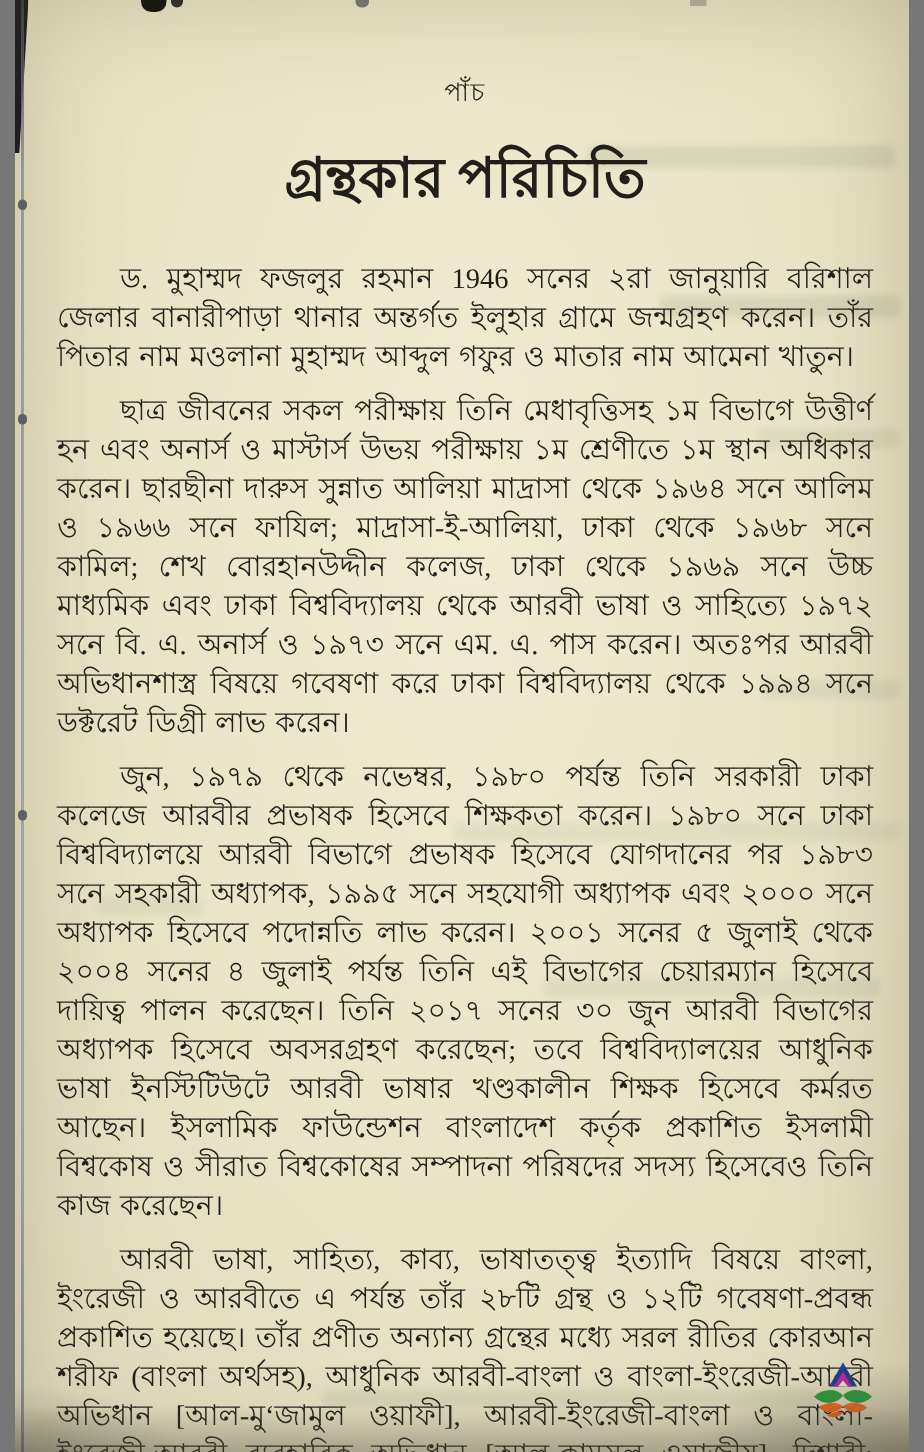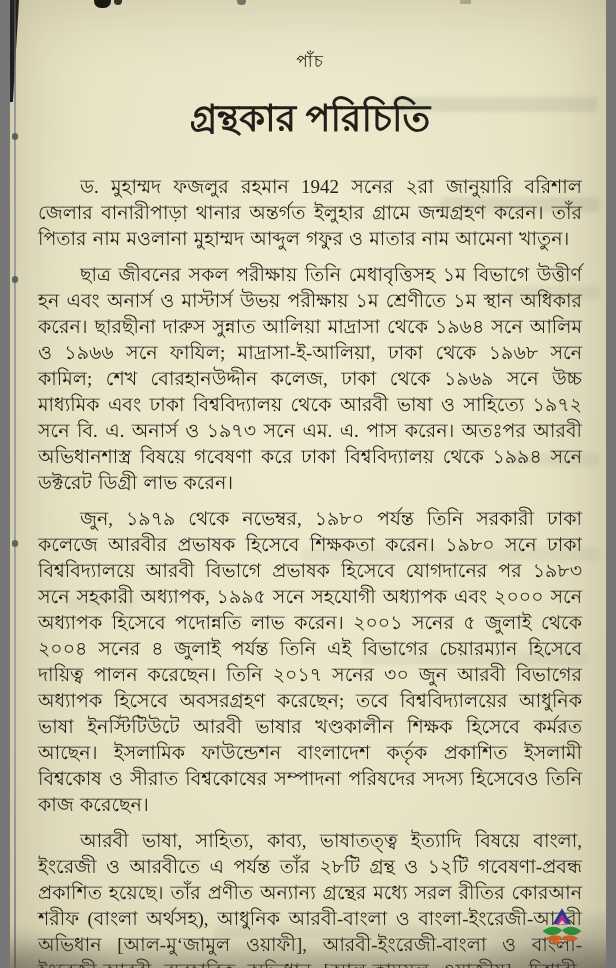--- a/index.html
+++ b/index.html
@@ -62,21 +62,21 @@
   <div class="ghost" style="left:495px;top:286px;width:95px;height:13px;opacity:.7;"></div>
   <div class="ghost" style="left:498px;top:453px;width:92px;height:13px;opacity:.7;"></div>
   <div class="ghost" style="left:292px;top:548px;width:298px;height:13px;opacity:.6;"></div>
   <div class="ghost" style="left:352px;top:652px;width:225px;height:13px;opacity:.7;"></div>
   <div class="ghost" style="left:55px;top:598px;width:70px;height:12px;opacity:.6;"></div>
   <div class="ghost" style="left:205px;top:926px;width:330px;height:13px;opacity:.8;"></div>
 
   <div class="content">
     <div class="page-label">পাঁচ</div>
     <h1 class="title">গ্রন্থকার পরিচিতি</h1>
-    <p class="para first">ড. মুহাম্মদ ফজলুর রহমান 1942 সনের ২রা জানুয়ারি বরিশাল জেলার বানারীপাড়া থানার অন্তর্গত ইলুহার গ্রামে জন্মগ্রহণ করেন। তাঁর পিতার নাম মওলানা মুহাম্মদ আব্দুল গফুর ও মাতার নাম আমেনা খাতুন।</p>
+    <p class="para first">ড. মুহাম্মদ ফজলুর রহমান 1946 সনের ২রা জানুয়ারি বরিশাল জেলার বানারীপাড়া থানার অন্তর্গত ইলুহার গ্রামে জন্মগ্রহণ করেন। তাঁর পিতার নাম মওলানা মুহাম্মদ আব্দুল গফুর ও মাতার নাম আমেনা খাতুন।</p>
     <p class="para">ছাত্র জীবনের সকল পরীক্ষায় তিনি মেধাবৃত্তিসহ ১ম বিভাগে উত্তীর্ণ হন এবং অনার্স ও মাস্টার্স উভয় পরীক্ষায় ১ম শ্রেণীতে ১ম স্থান অধিকার করেন। ছারছীনা দারুস সুন্নাত আলিয়া মাদ্রাসা থেকে ১৯৬৪ সনে আলিম ও ১৯৬৬ সনে ফাযিল; মাদ্রাসা-ই-আলিয়া, ঢাকা থেকে ১৯৬৮ সনে কামিল; শেখ বোরহানউদ্দীন কলেজ, ঢাকা থেকে ১৯৬৯ সনে উচ্চ মাধ্যমিক এবং ঢাকা বিশ্ববিদ্যালয় থেকে আরবী ভাষা ও সাহিত্যে ১৯৭২ সনে বি. এ. অনার্স ও ১৯৭৩ সনে এম. এ. পাস করেন। অতঃপর আরবী অভিধানশাস্ত্র বিষয়ে গবেষণা করে ঢাকা বিশ্ববিদ্যালয় থেকে ১৯৯৪ সনে ডক্টরেট ডিগ্রী লাভ করেন।</p>
     <p class="para">জুন, ১৯৭৯ থেকে নভেম্বর, ১৯৮০ পর্যন্ত তিনি সরকারী ঢাকা কলেজে আরবীর প্রভাষক হিসেবে শিক্ষকতা করেন। ১৯৮০ সনে ঢাকা বিশ্ববিদ্যালয়ে আরবী বিভাগে প্রভাষক হিসেবে যোগদানের পর ১৯৮৩ সনে সহকারী অধ্যাপক, ১৯৯৫ সনে সহযোগী অধ্যাপক এবং ২০০০ সনে অধ্যাপক হিসেবে পদোন্নতি লাভ করেন। ২০০১ সনের ৫ জুলাই থেকে ২০০৪ সনের ৪ জুলাই পর্যন্ত তিনি এই বিভাগের চেয়ারম্যান হিসেবে দায়িত্ব পালন করেছেন। তিনি ২০১৭ সনের ৩০ জুন আরবী বিভাগের অধ্যাপক হিসেবে অবসরগ্রহণ করেছেন; তবে বিশ্ববিদ্যালয়ের আধুনিক ভাষা ইনস্টিটিউটে আরবী ভাষার খণ্ডকালীন শিক্ষক হিসেবে কর্মরত আছেন। ইসলামিক ফাউন্ডেশন বাংলাদেশ কর্তৃক প্রকাশিত ইসলামী বিশ্বকোষ ও সীরাত বিশ্বকোষের সম্পাদনা পরিষদের সদস্য হিসেবেও তিনি কাজ করেছেন।</p>
     <p class="para">আরবী ভাষা, সাহিত্য, কাব্য, ভাষাতত্ত্ব ইত্যাদি বিষয়ে বাংলা, ইংরেজী ও আরবীতে এ পর্যন্ত তাঁর ২৮টি গ্রন্থ ও ১২টি গবেষণা-প্রবন্ধ প্রকাশিত হয়েছে। তাঁর প্রণীত অন্যান্য গ্রন্থের মধ্যে সরল রীতির কোরআন শরীফ (বাংলা অর্থসহ), আধুনিক আরবী-বাংলা ও বাংলা-ইংরেজী-আরবী অভিধান [আল-মু‘জামুল ওয়াফী], আরবী-ইংরেজী-বাংলা ও বাংলা-ইংরেজী-আরবী ব্যবহারিক অভিধান [আল-ক্বামূসুল ওয়াজীয], দিশারী: বাংলা-ইংরেজী-আরবী ব্যবহারিক শব্দকোষ, কোরআনের শব্দকোষ, আরবী ব্যাকরণ, আরব মনীষা, আদর্শ অনুবাদকোষ, আদর্শ নামকোষ, দৈনন্দিন আরবী কথোপকথন ইত্যাদি বিশেষভাবে উল্লেখযোগ্য।</p>
   </div>
 
   <svg class="logo" viewBox="0 0 60 64" xmlns="http://www.w3.org/2000/svg">
 
     <polygon points="30,4 16,28 44,28" fill="#1f3d8f"></polygon>
 
     <polygon points="30,13 21,28 39,28" fill="#b5299b"></polygon>

